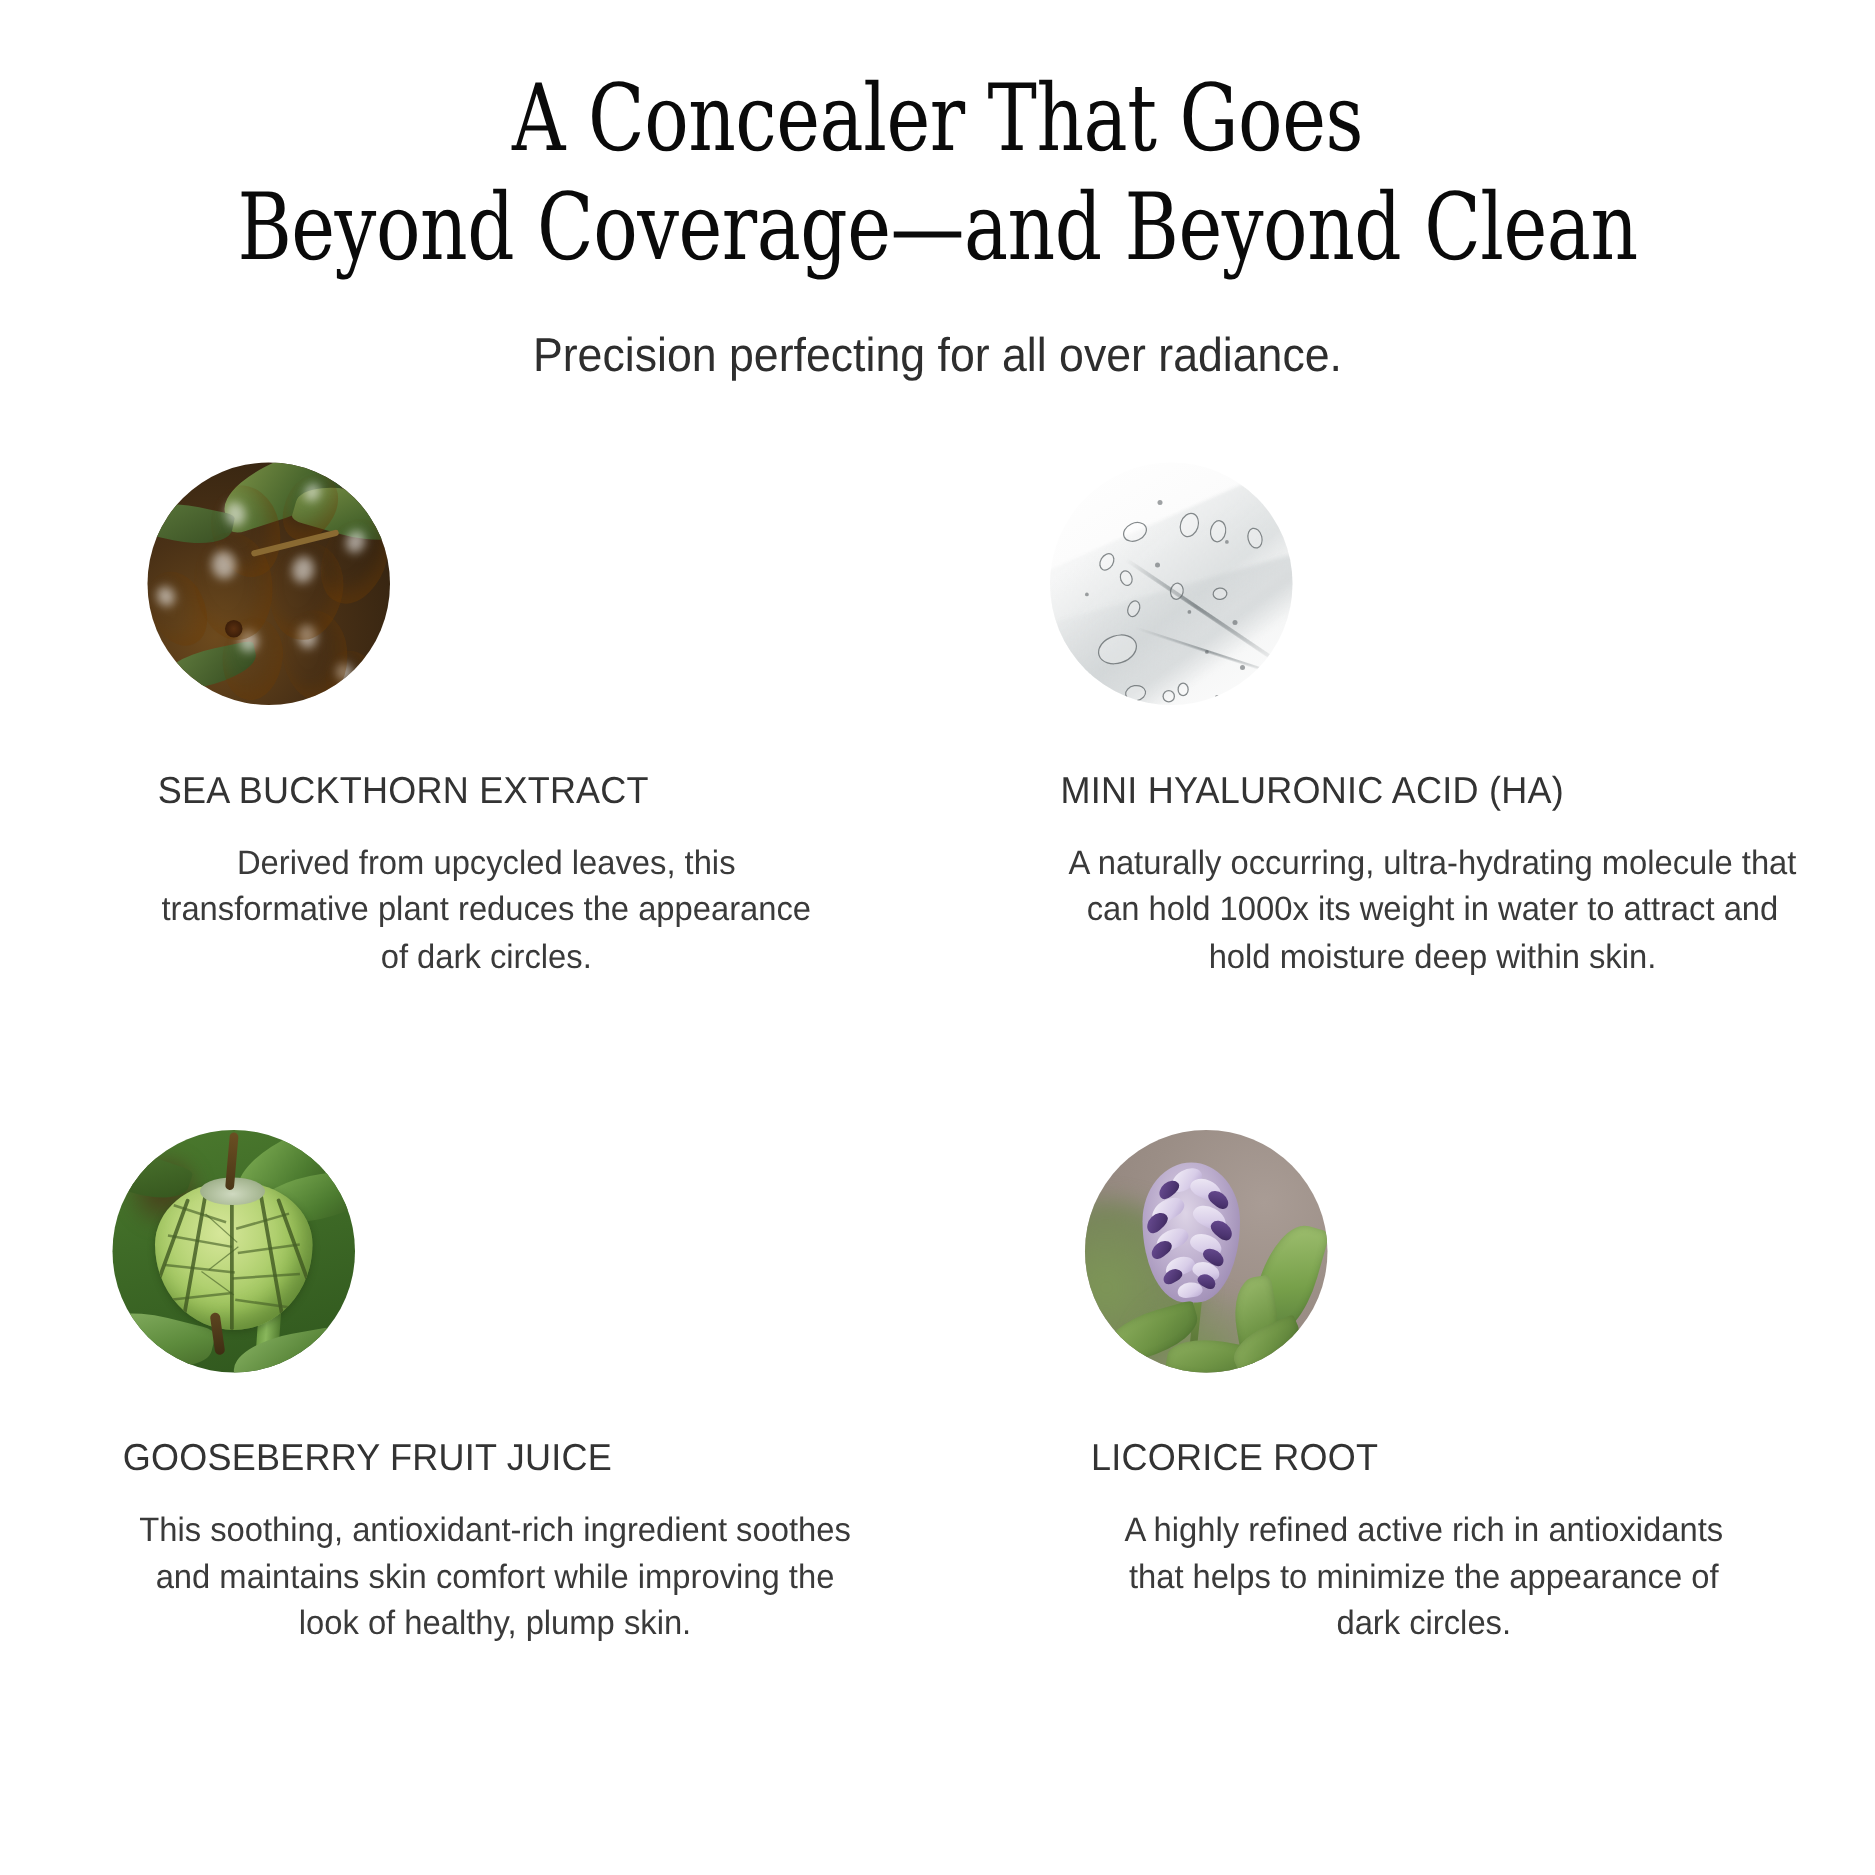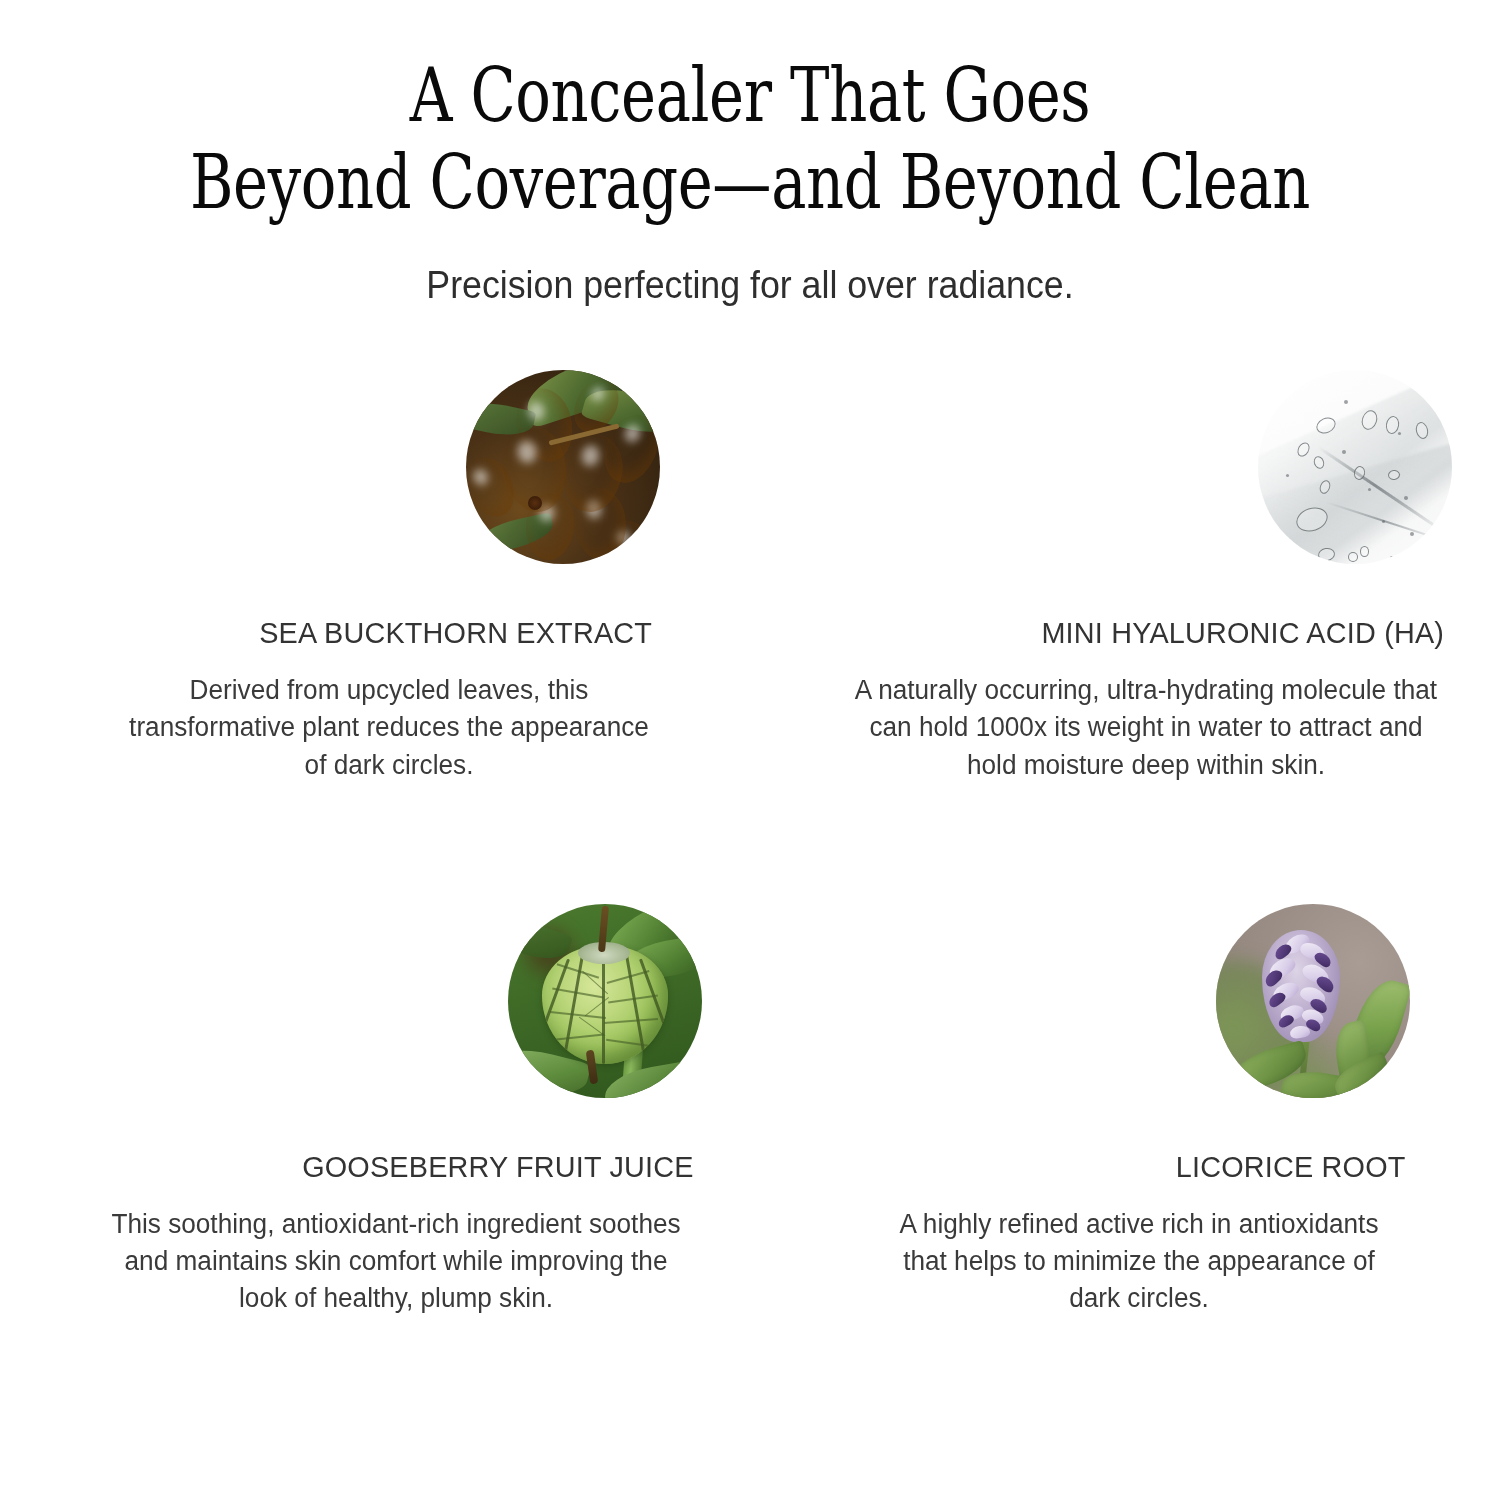--- a/index.html
+++ b/index.html
@@ -61,21 +61,21 @@
     left: 0;
     width: 1500px;
     display: grid;
     grid-template-columns: 750px 750px;
     grid-template-rows: auto auto;
     row-gap: 120px;
   }
   .card {
     display: flex;
     flex-direction: column;
-    align-items: flex-end;
+    align-items: flex-start;
     padding: 0 60px;
     box-sizing: border-box;
   }
   .card-col-left  { padding-left: 118px; padding-right: 90px; }
   .card-col-right { padding-left: 90px;  padding-right: 48px; }
 
   
   .ingredient-image {
     position: relative;
     width: 194px;

